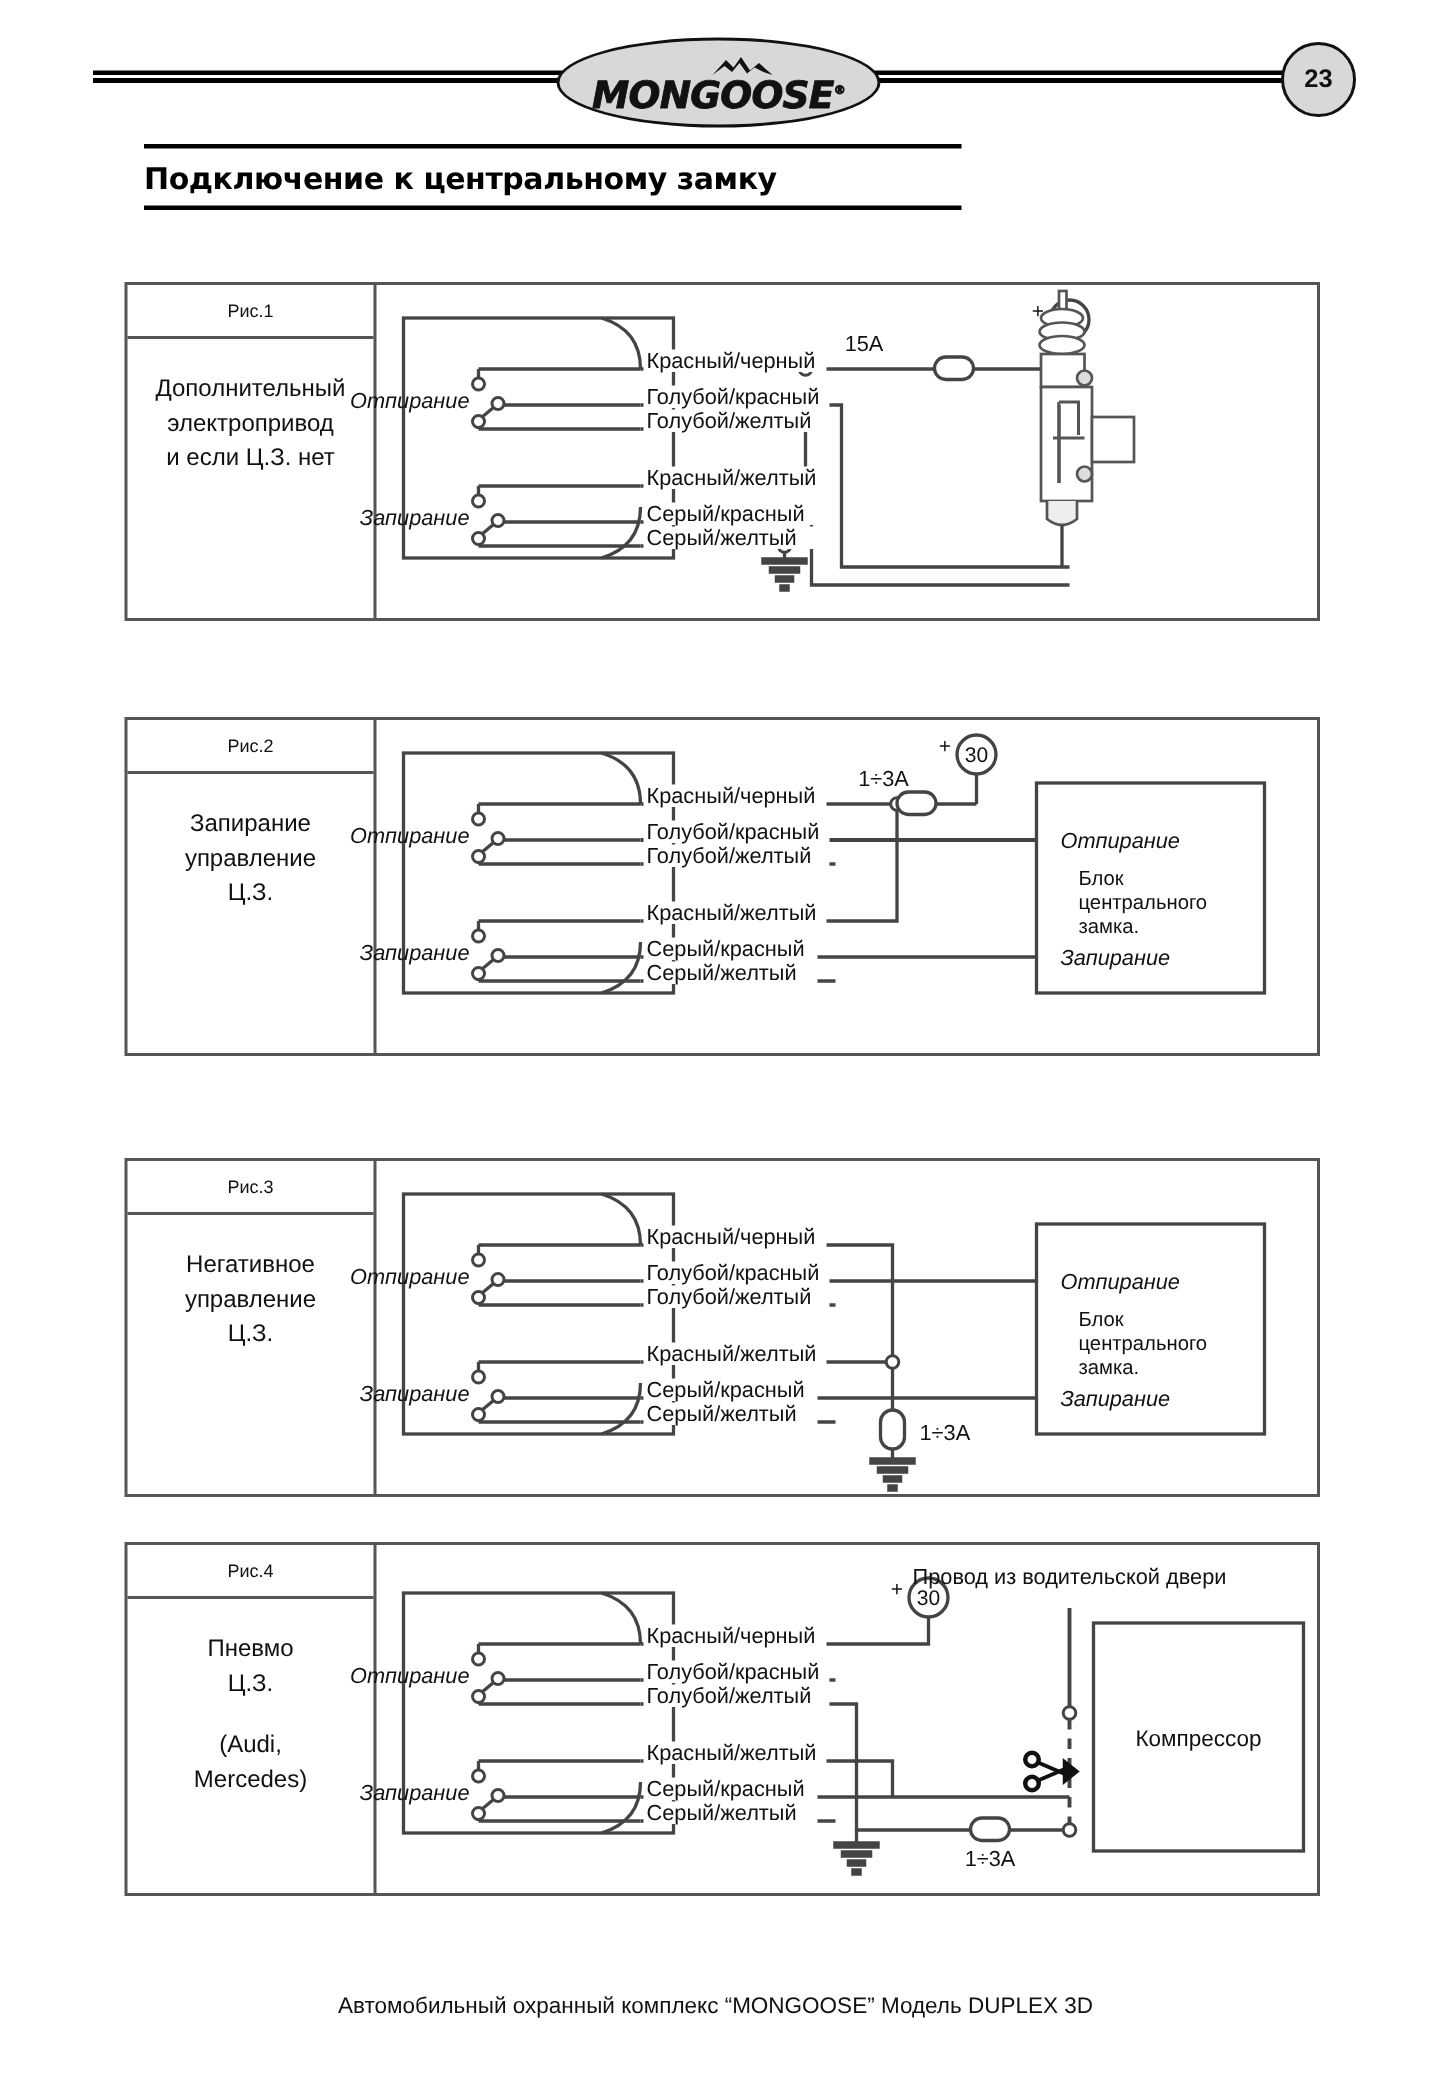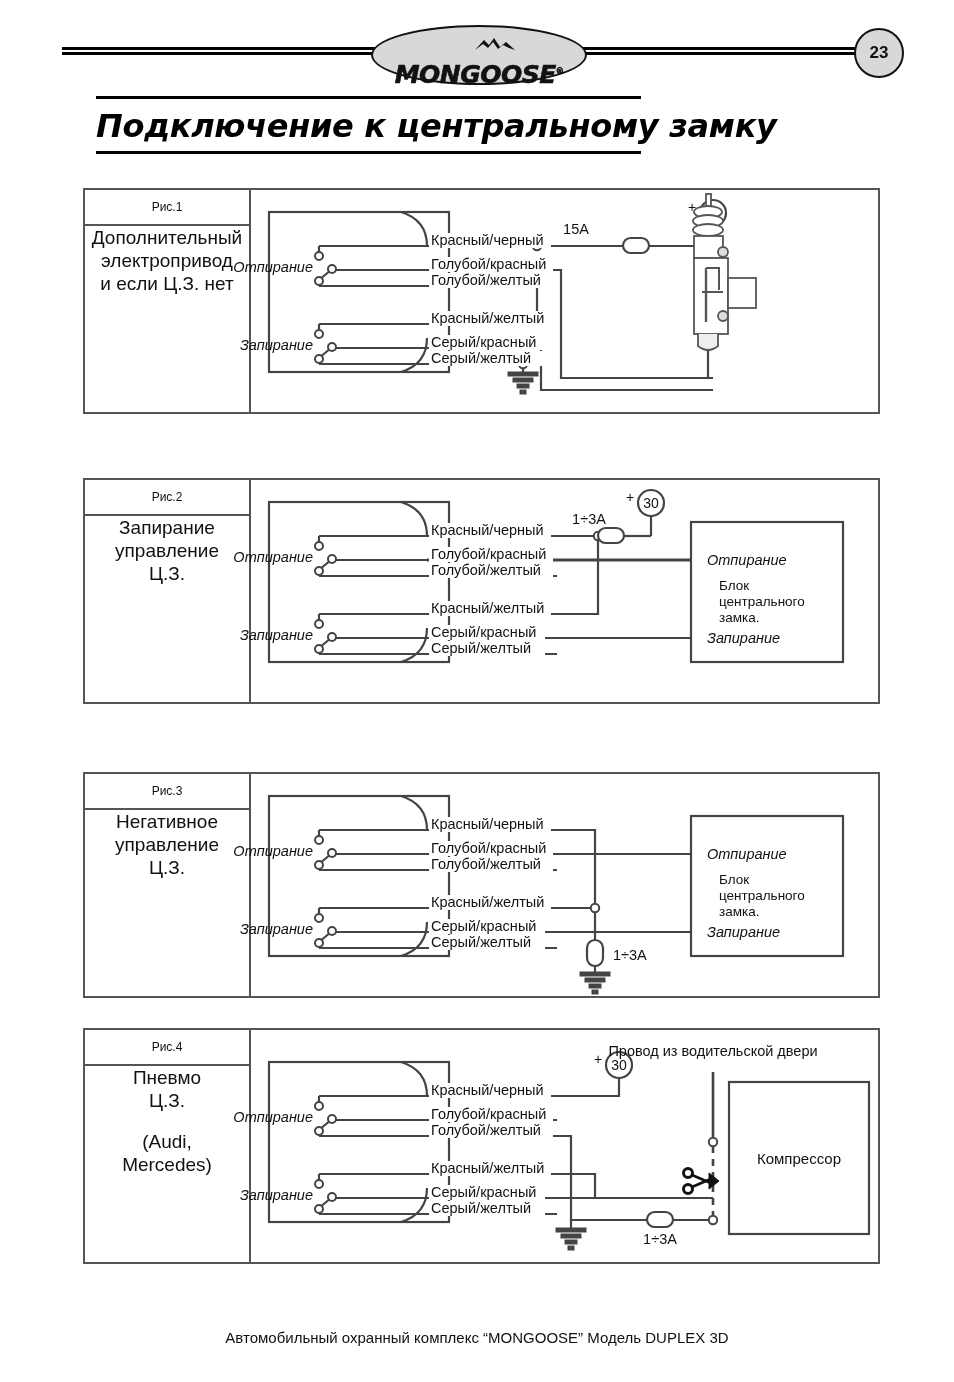--- a/index.html
+++ b/index.html
@@ -46,21 +46,21 @@
   }
   .logo-text {
     font-family: "DejaVu Sans", sans-serif;
     font-weight: bold;
     font-style: italic;
     font-size: 25px;
     letter-spacing: -0.5px;
     color: #111;
     -webkit-text-stroke: 0.6px #111;
     position: relative;
-    top: 19px;
+    top: 8px;
   }
   .logo-reg {
     font-size: 8px;
     vertical-align: super;
     font-style: normal;
   }
   .logo-peak {
     position: absolute;
     left: 50%; top: 9px;
     transform: translateX(-6px);
@@ -89,23 +89,22 @@
     width: 560px;
   }
   .title-rule {
     width: 545px;
     height: 3px;
     background: #000;
     margin-bottom: 8px;
   }
   .page-title {
     font-family: "DejaVu Sans", sans-serif;
-    font-size: 32px;
+    font-size: 20px;
     font-weight: bold;
-    font-style: italic;
     letter-spacing: -0.3px;
     white-space: nowrap;
   }
   .title-underline {
     width: 545px;
     height: 3px;
     background: #000;
     margin-top: 6px;
   }
 
@@ -129,22 +128,23 @@
   .fig-num {
     height: 34px;
     border-bottom: 2px solid #555;
     display: flex;
     align-items: center;
     justify-content: center;
     font-size: 12px;
     color: #111;
   }
   .fig-caption {
+    padding-top: 22px;
     text-align: center;
-    font-size: 19px;
+    font-size: 16px;
     line-height: 23px;
     color: #111;
   }
   .fig-caption .gap { display:block; height: 18px; }
   .fig-canvas {
     position: absolute;
     left: 166px; top: 0;
     right: 0; bottom: 0;
   }
   svg { display: block; overflow: visible; }

